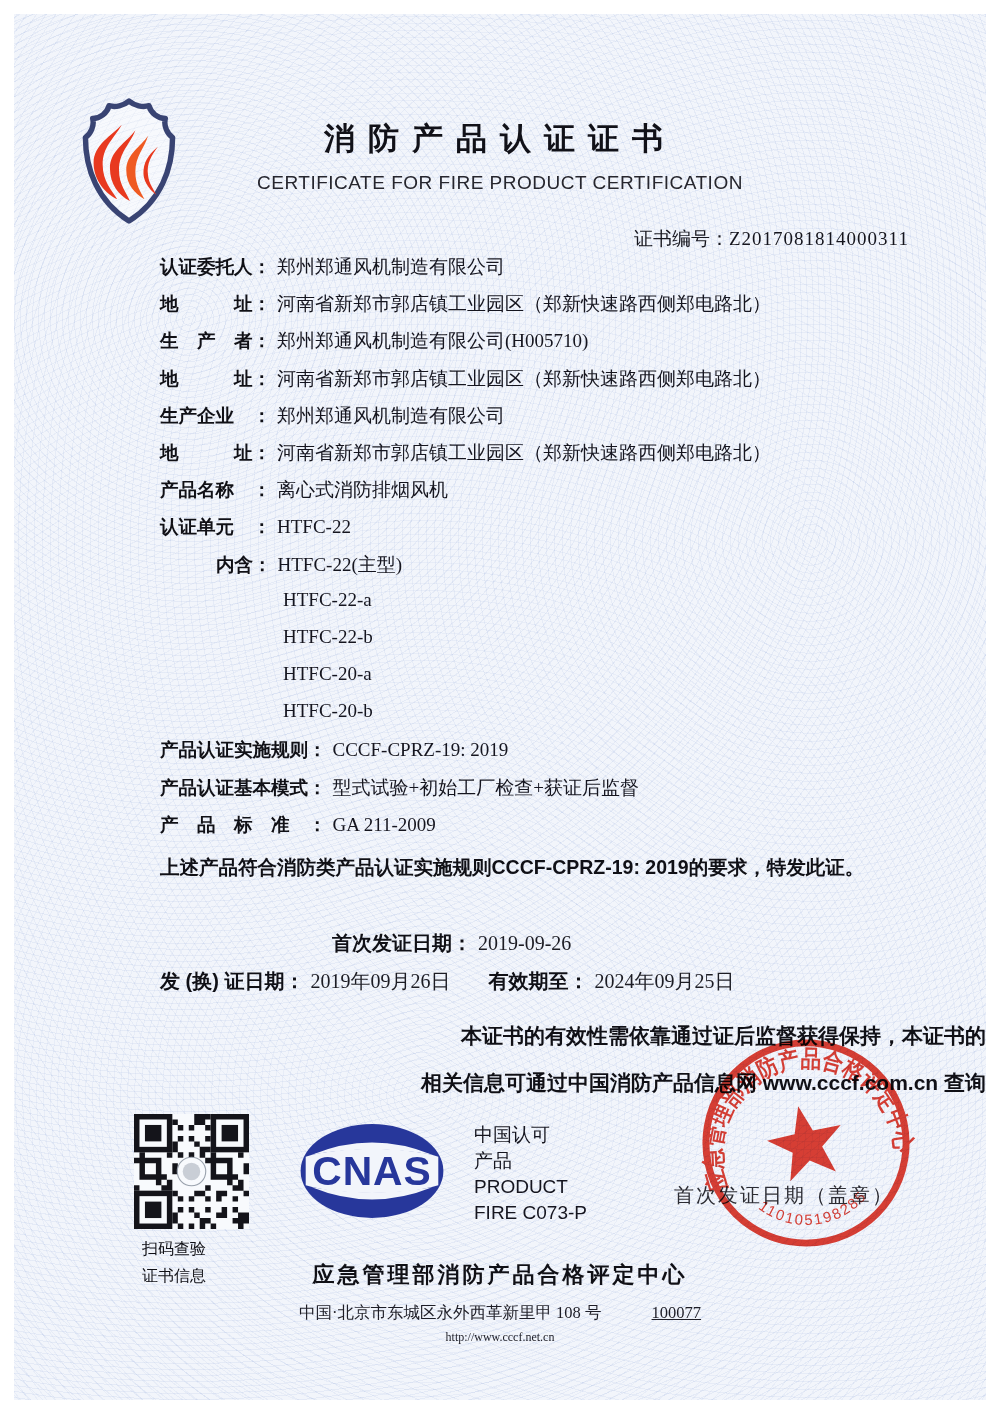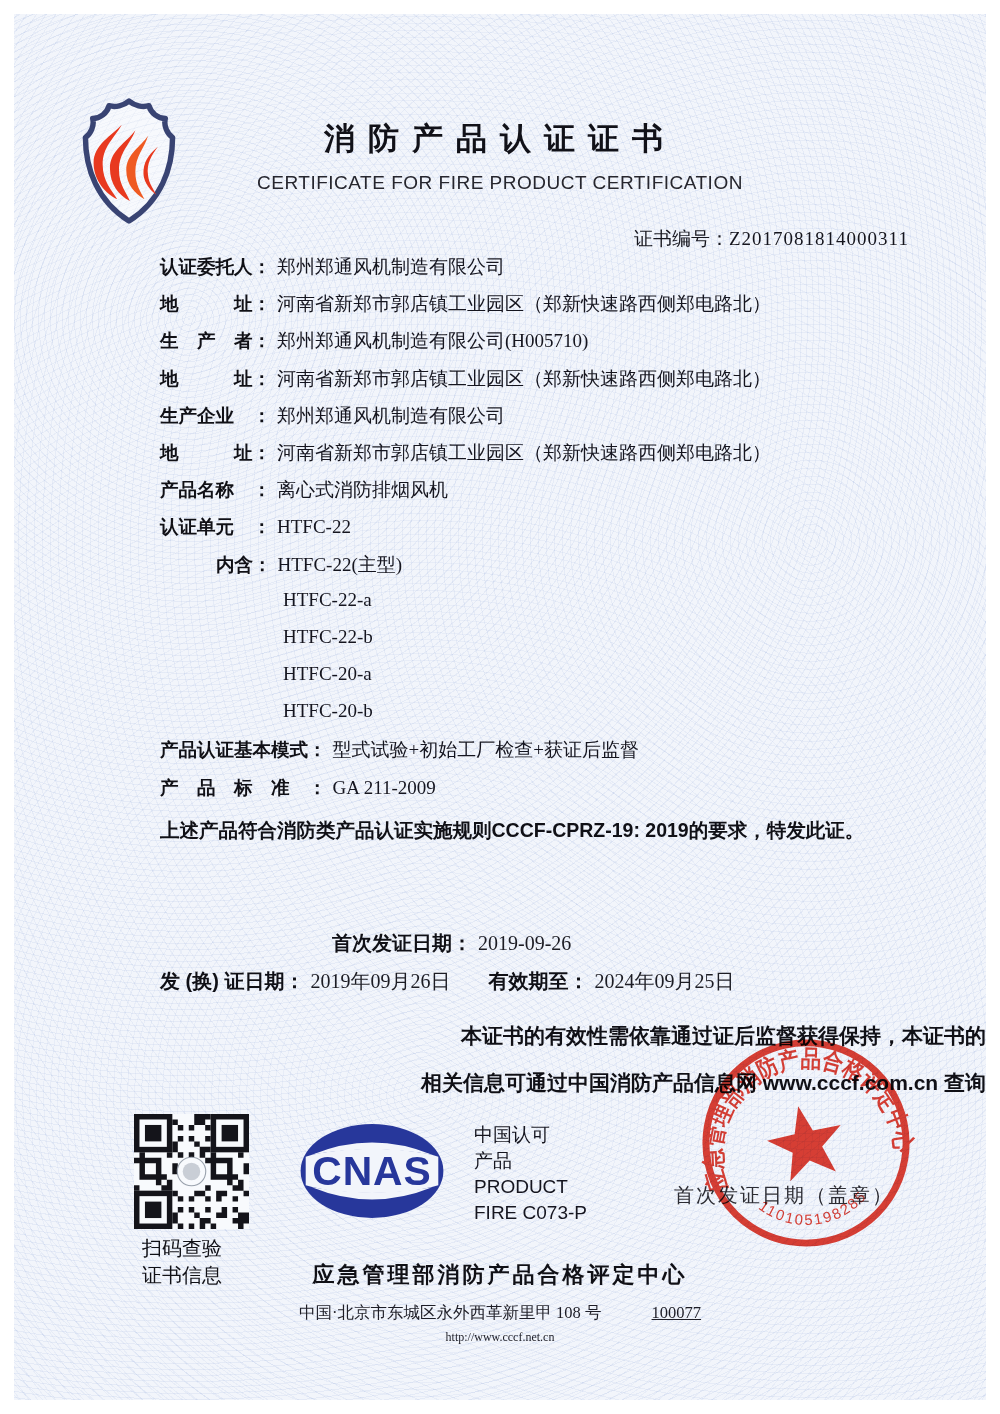--- a/index.html
+++ b/index.html
@@ -38,21 +38,21 @@
   .dates .dlabel{font-family:"Liberation Sans",sans-serif;font-weight:700;color:#101016;text-align:right;}
   .dates .dvalue{margin-left:6px;}
   .dates .gap{display:inline-block;width:38px;}
 
   .notice{position:absolute;left:0;top:998px;width:100%;text-align:right;
     font-family:"Liberation Sans",sans-serif;font-weight:700;font-size:21px;
     line-height:47px;color:#101016;}
 
   .qr-block{position:absolute;left:120px;top:1100px;width:130px;}
   .qr-block svg{display:block;}
-  .qr-caption{margin-top:6px;margin-left:8px;font-size:20px;line-height:27px;color:#101016;}
+  .qr-caption{margin-top:6px;margin-left:8px;font-size:16px;line-height:27px;color:#101016;}
 
   .cnas-block{position:absolute;left:278px;top:1106px;width:160px;height:102px;}
   .accreditation{position:absolute;left:460px;top:1108px;font-size:19px;line-height:26px;color:#15151f;}
   .accreditation .latin{font-family:"Liberation Sans",sans-serif;}
 
   .seal{position:absolute;left:683px;top:1020px;width:218px;height:218px;z-index:3;
     opacity:.9;mix-blend-mode:multiply;transform:rotate(-12deg);}
   .seal-caption{position:absolute;left:660px;top:1168px;z-index:2;font-size:20px;
     letter-spacing:2px;color:#2c2c33;}
 
@@ -131,20 +131,24 @@
     <div class="row model">
       <span class="value">HTFC-22-b</span>
     </div>
     <div class="row model">
       <span class="value">HTFC-20-a</span>
     </div>
     <div class="row model">
       <span class="value">HTFC-20-b</span>
     </div>
 
+    <div class="row">
+      <span class="label">产品认证实施规则：</span>
+      <span class="value">CCCF-CPRZ-19: 2019</span>
+    </div>
     <div class="row">
       <span class="label">产品认证基本模式：</span>
       <span class="value">型式试验+初始工厂检查+获证后监督</span>
     </div>
     <div class="row">
       <span class="label">产　品　标　准　：</span>
       <span class="value">GA 211-2009</span>
     </div>
 
     <div class="statement">上述产品符合消防类产品认证实施规则CCCF-CPRZ-19: 2019的要求，特发此证。</div>

